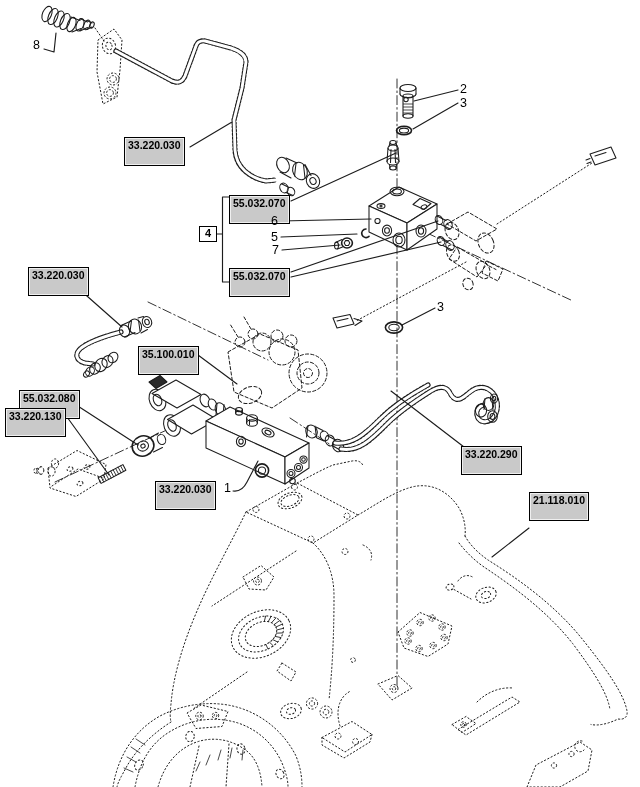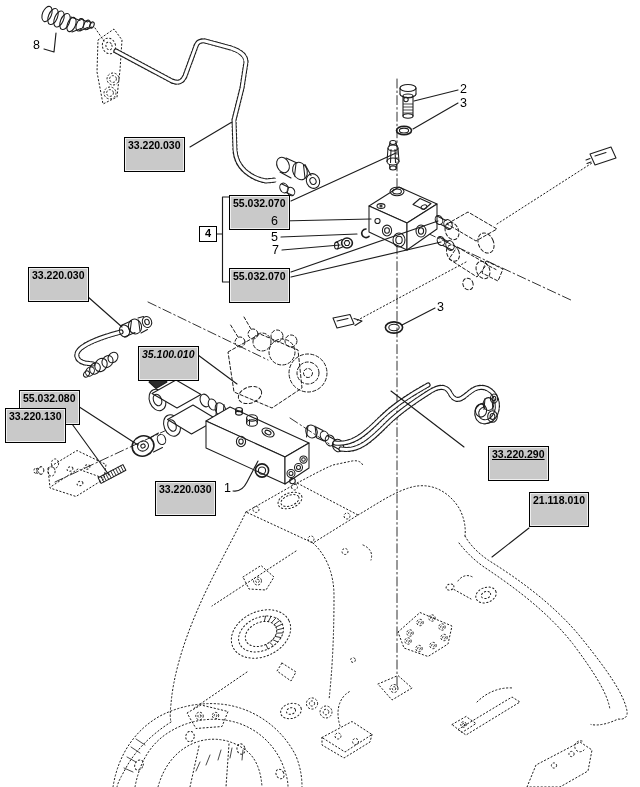--- a/index.html
+++ b/index.html
@@ -11,21 +11,21 @@
   #art .k2{stroke-width:1.6;}
   #art .thin{stroke-width:0.8;}
   #art .wf{fill:#ffffff;}
   #art .blk{fill:#2a2a2a;stroke:#1c1c1c;}
   #art .dot{stroke-dasharray:1.3,2.4;stroke-width:1;}
   #art .dsh{stroke-dasharray:3.2,2.2;stroke-width:1;}
   #art .cl{stroke-dasharray:9,3,1.6,3;stroke-width:0.9;}
   #art .ho{stroke-dasharray:1.3,2.4;stroke-width:5.2;}
   #art .hi{stroke:#ffffff;stroke-width:2.9;}
   #art .ld{stroke-width:1.15;}
-  .rb{position:absolute;box-sizing:border-box;height:35px;border:1px solid #000;
+  .rb{position:absolute;box-sizing:border-box;height:29px;border:1px solid #000;
       background:#c9c9c9;box-shadow:inset 0 0 0 1px #efefef;color:#000;
       font:bold 10.5px/14px "Liberation Sans",sans-serif;padding:0 3px;
       white-space:nowrap;cursor:pointer;}
   .cb{position:absolute;box-sizing:border-box;width:18px;height:16px;border:1.4px solid #000;
       background:#fff;color:#000;font:bold 11px/13px "Liberation Sans",sans-serif;text-align:center;}
   .co{position:absolute;color:#000;font:12.5px "Liberation Sans",sans-serif;}
 </style>
 </head>
 <body>
 
@@ -415,25 +415,25 @@
     <path class="ld" d="M529,528 L492,557"></path>
     <path class="ld" d="M44,49 L54,52 L56,33"></path>
     <path class="ld" d="M229,197 L222.5,197 L222.5,282 L229,282 M216.5,234 L222.5,234"></path>
   </g>
 </svg>
 
   <div class="rb" style="left:124px;top:137px;">33.220.030</div>
   <div class="rb" style="left:229px;top:195px;">55.032.070</div>
   <div class="rb" style="left:229px;top:268px;">55.032.070</div>
   <div class="rb" style="left:28px;top:267px;">33.220.030</div>
-  <div class="rb" style="left:138px;top:346px;font-style:italic;">35.100.010</div>
+  <div class="rb" style="left:138px;top:346px;">35.100.010</div>
   <div class="rb" style="left:19px;top:390px;">55.032.080</div>
   <div class="rb" style="left:5px;top:408px;text-align:right;">33.220.130</div>
   <div class="rb" style="left:155px;top:481px;">33.220.030</div>
-  <div class="rb" style="left:488px;top:446px;text-decoration:underline;">33.220.290</div>
+  <div class="rb" style="left:461px;top:446px;">33.220.290</div>
   <div class="rb" style="left:529px;top:492px;">21.118.010</div>
 
   <span class="co" style="left:33px;top:38px;">8</span>
   <span class="co" style="left:460px;top:82px;">2</span>
   <span class="co" style="left:460px;top:96px;">3</span>
   <div class="cb" style="left:199px;top:226px;">4</div>
   <span class="co" style="left:271px;top:214px;">6</span>
   <span class="co" style="left:271px;top:230px;">5</span>
   <span class="co" style="left:272px;top:243px;">7</span>
   <span class="co" style="left:437px;top:300px;">3</span>

